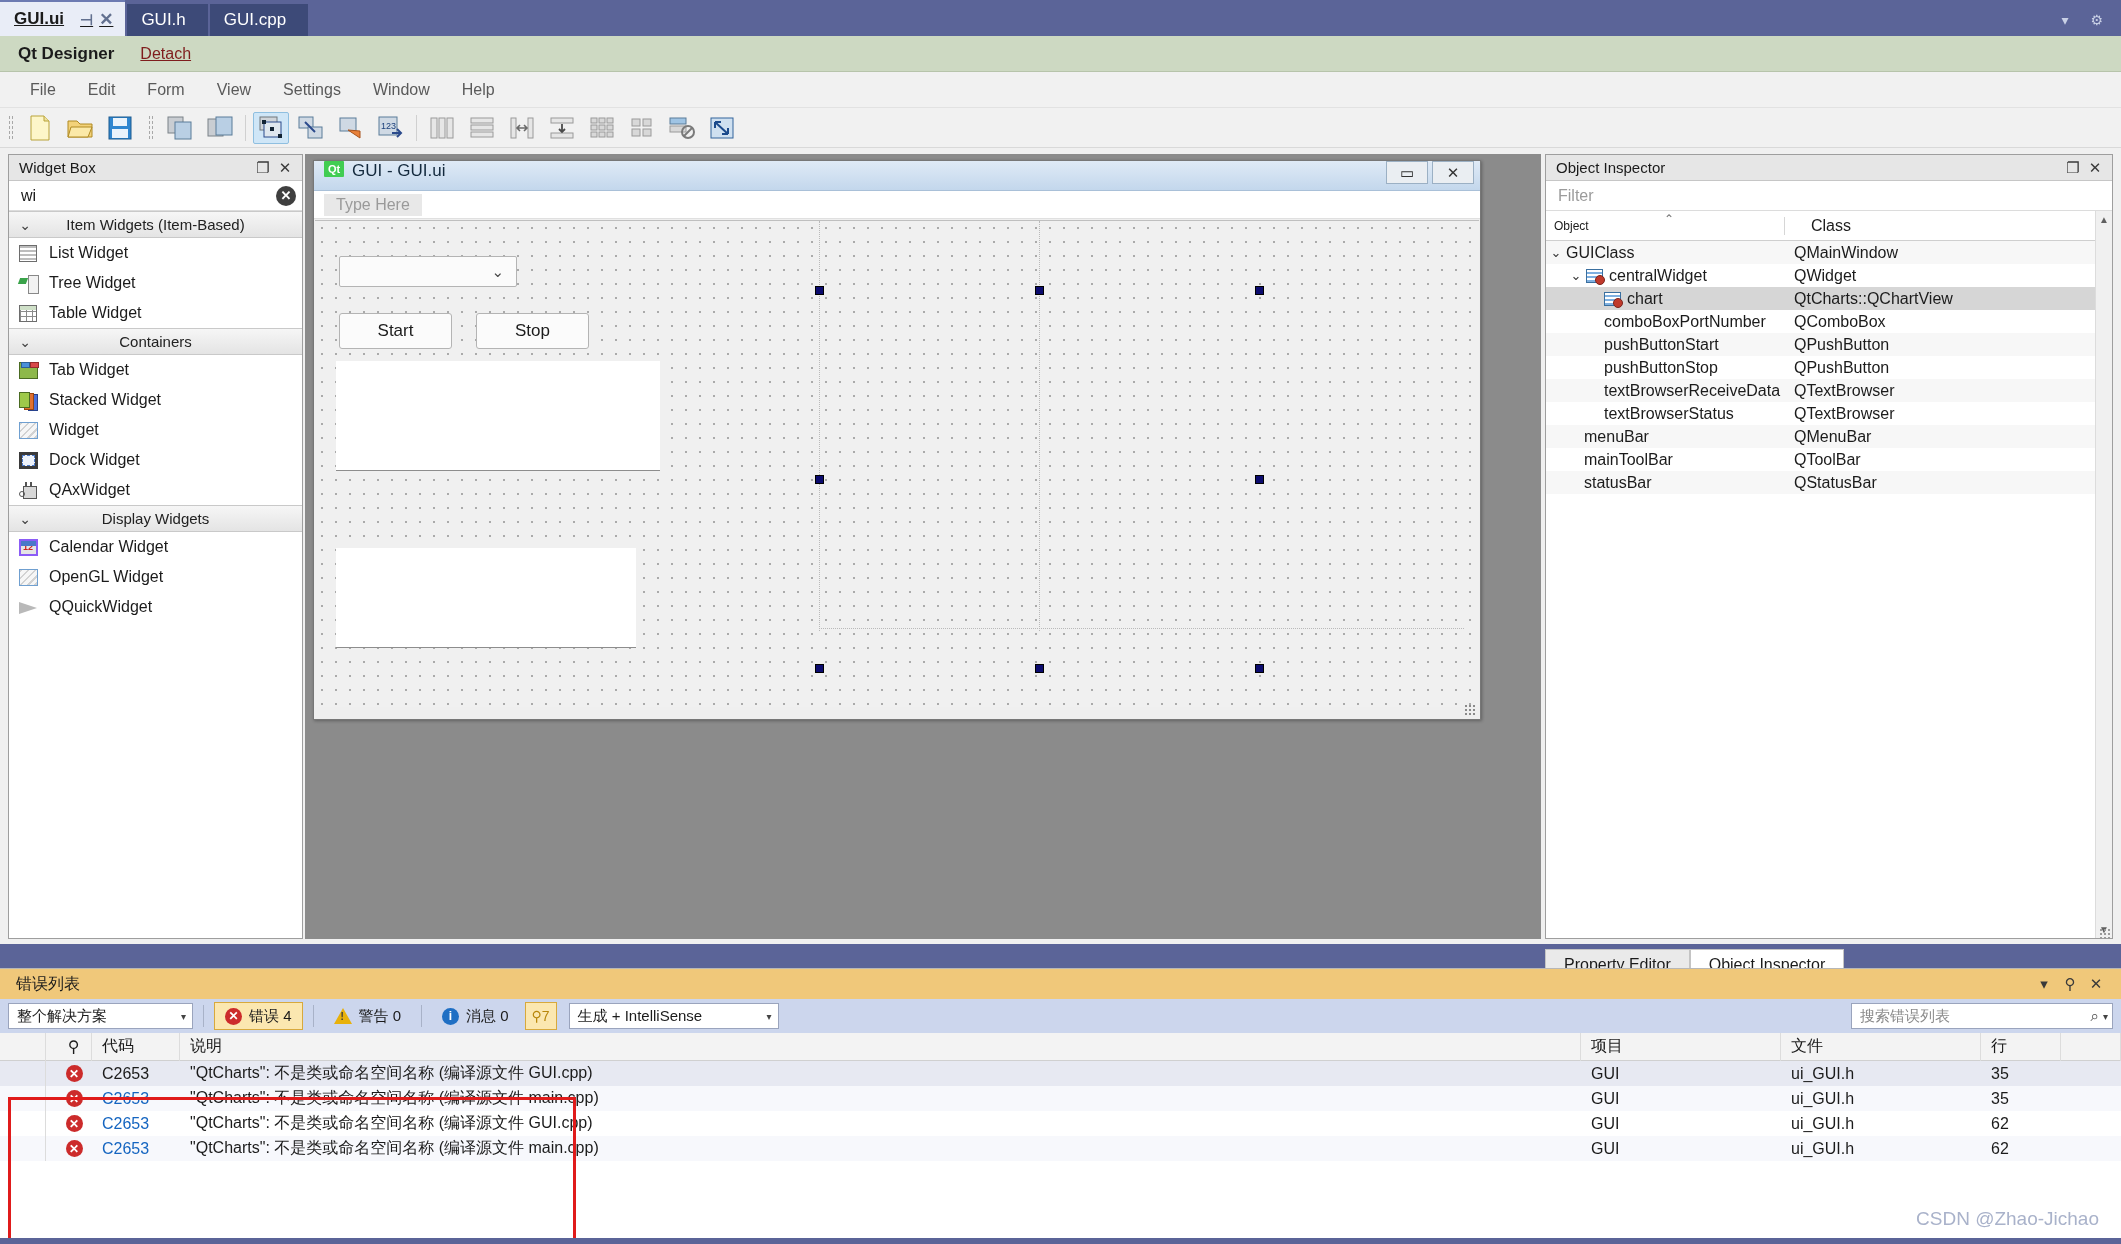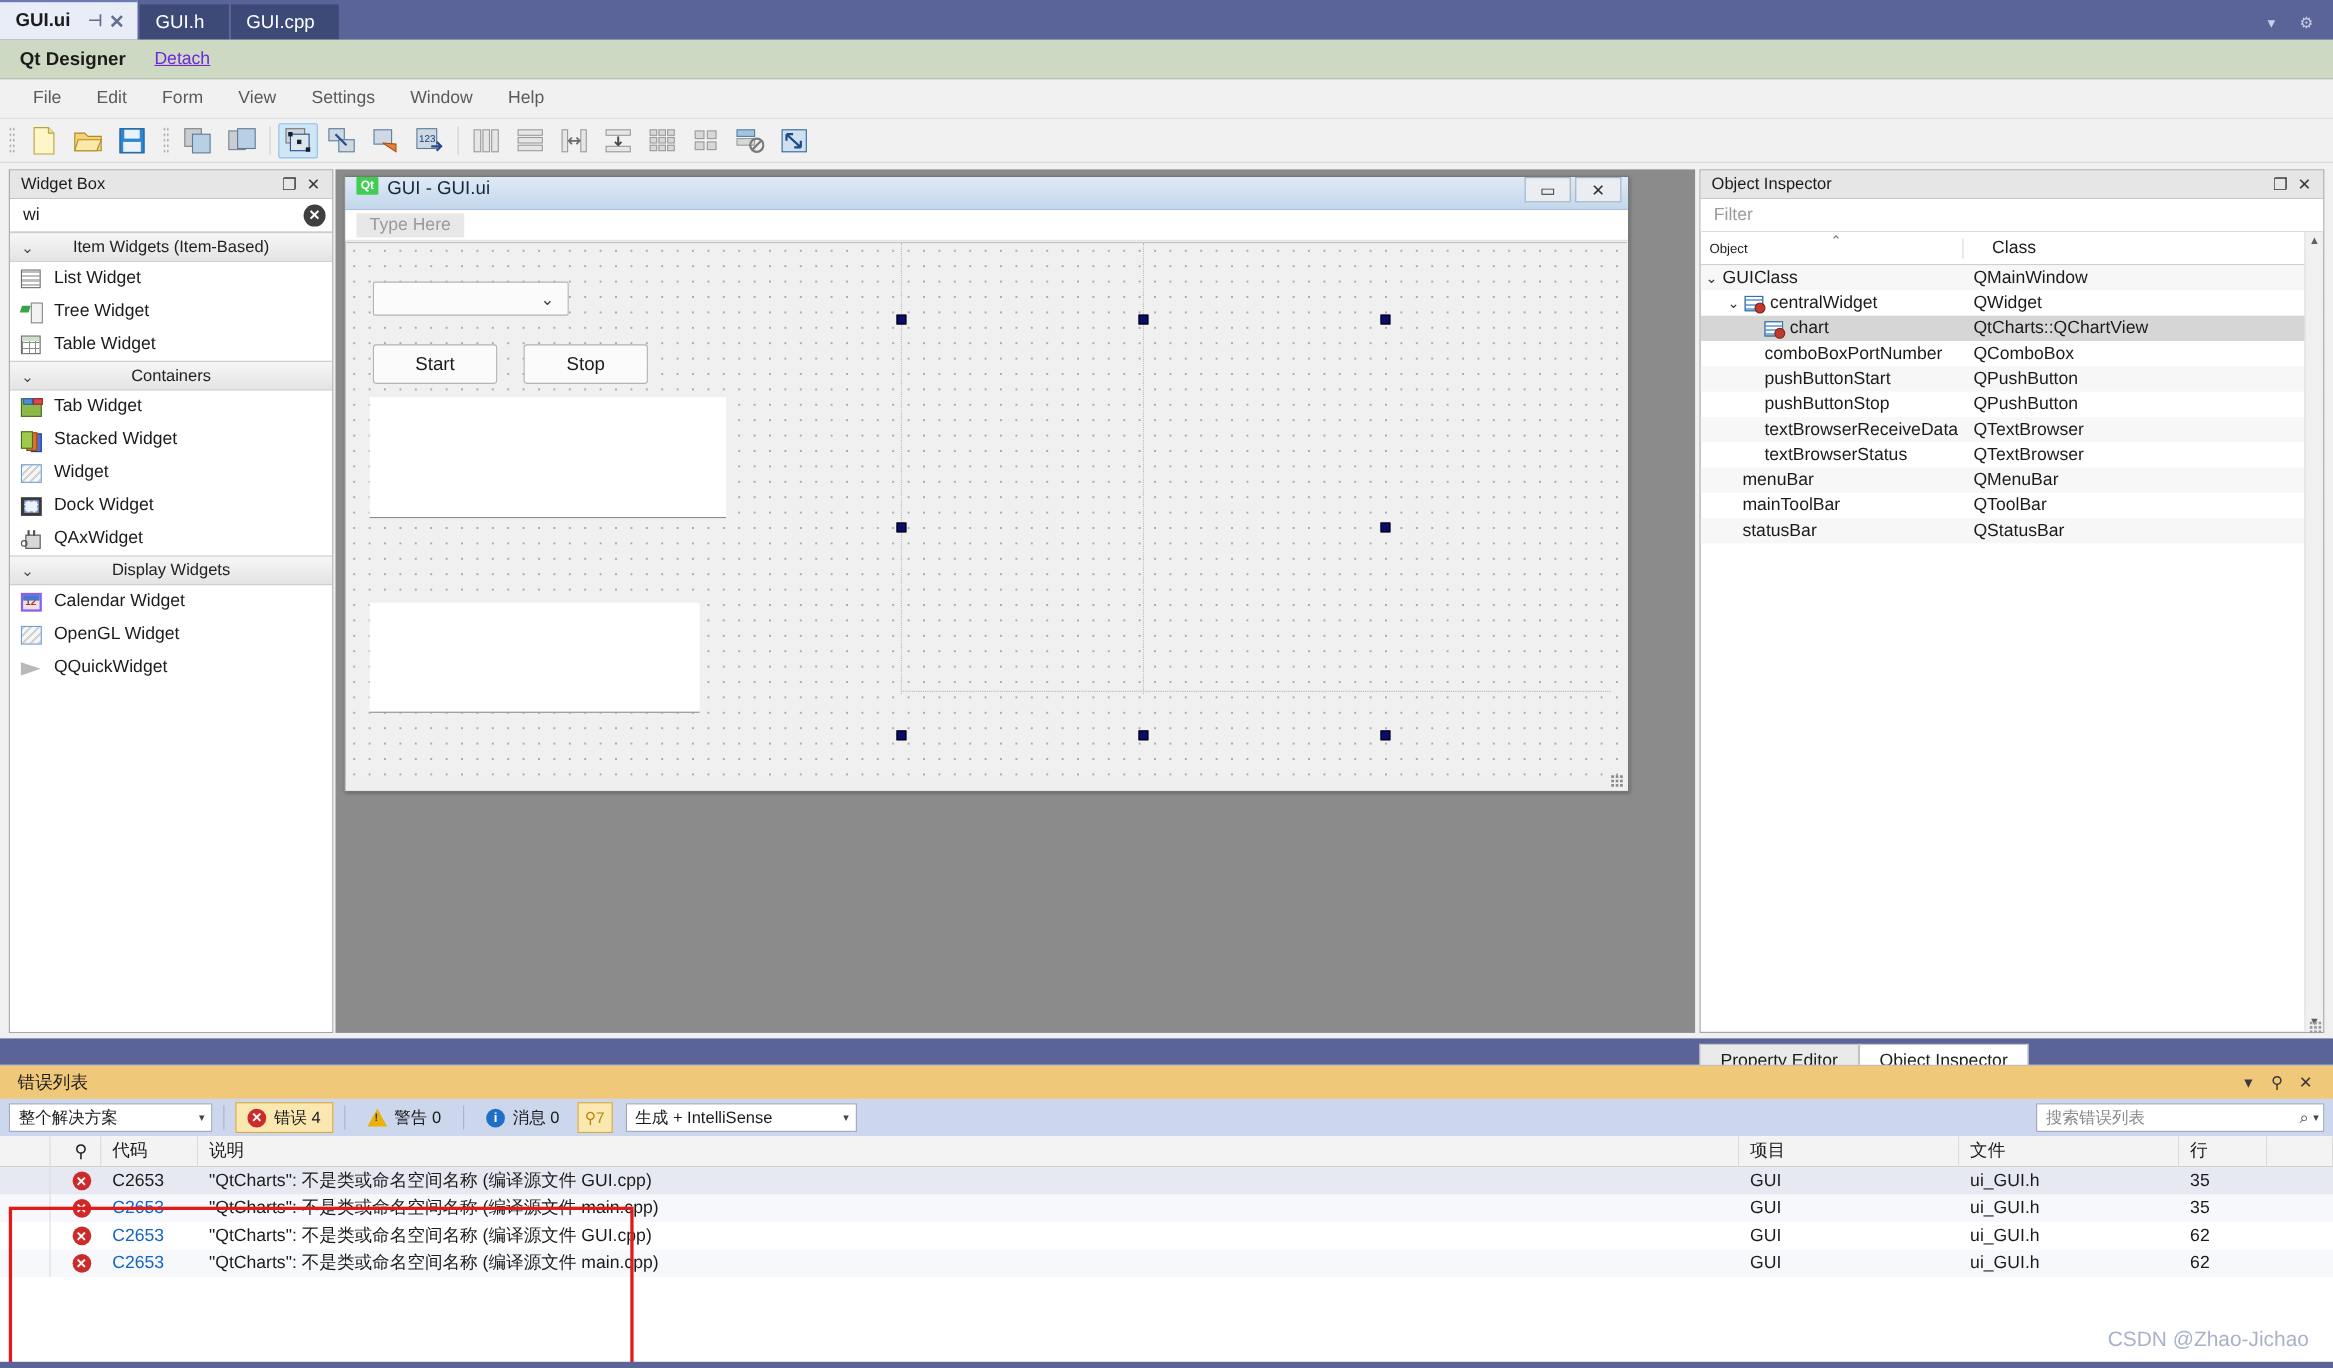--- a/index.html
+++ b/index.html
@@ -24,20 +24,21 @@
   }
   .tab {
     height: 32px; display: flex; align-items: center;
     padding: 0 12px 0 14px; font-size: 17px; color: #ffffff;
     background: #3d4a78; margin-right: 2px; position: relative;
     white-space: nowrap;
   }
   .tab.active {
     background: #e9edf7; color: #1b1b1b; font-weight: bold; height: 36px;
     border-top: 2px solid #6d7bb2;
+    text-decoration: underline;
   }
   .tab .tlabel { margin-right: 10px; }
   .tab .pinicon, .tab .closeicon {
     font-size: 15px; color: #5a6a9a; margin-left: 6px; line-height: 1;
   }
   .tab.active .pinicon { color: #62708f; }
   .tab.active .closeicon { color: #62708f; font-size: 17px; }
   .tabstrip-right {
     margin-left: auto; display: flex; align-items: center;
     gap: 22px; padding: 0 18px 8px 0;
@@ -45,21 +46,21 @@
   .tabstrip-right span { color: #c9d0e6; font-size: 14px; }
 
   
   .qtd-band {
     position: absolute; left: 0; top: 36px; width: 2121px; height: 36px;
     background: #cdd9c2; display: flex; align-items: center; padding-left: 18px;
     border-bottom: 1px solid #b7c4ab;
   }
   .qtd-band .title { font-size: 17px; font-weight: bold; color: #1b1b1b; }
   .qtd-band .detach {
-    font-size: 16px; color: #6d28d9; text-decoration: underline;
+    font-size: 16px; color: #7f1d1d; text-decoration: underline;
     margin-left: 26px; cursor: pointer;
   }
 
   
   .menubar {
     position: absolute; left: 0; top: 72px; width: 2121px; height: 36px;
     background: #f1f1f1; display: flex; align-items: center;
     padding-left: 14px; border-bottom: 1px solid #e2e2e2;
   }
   .menubar .mi { font-size: 16px; color: #5a5a5a; padding: 0 16px; }

